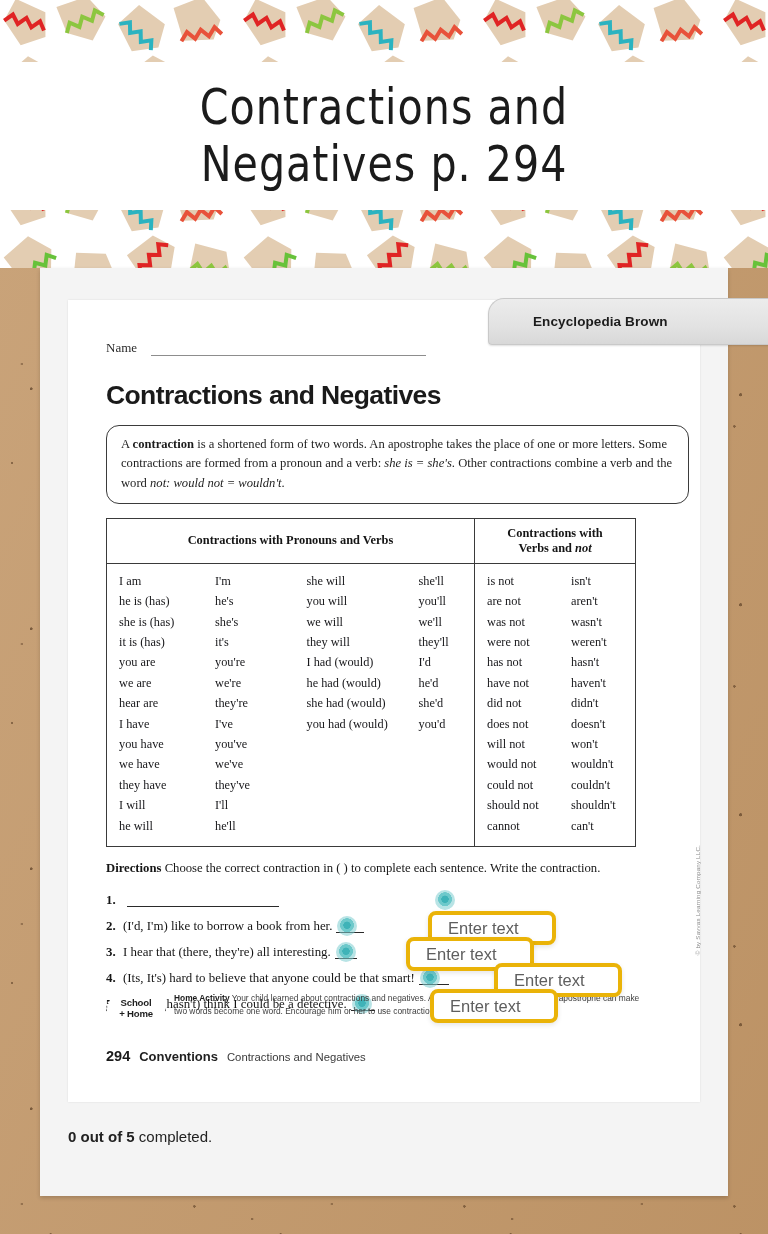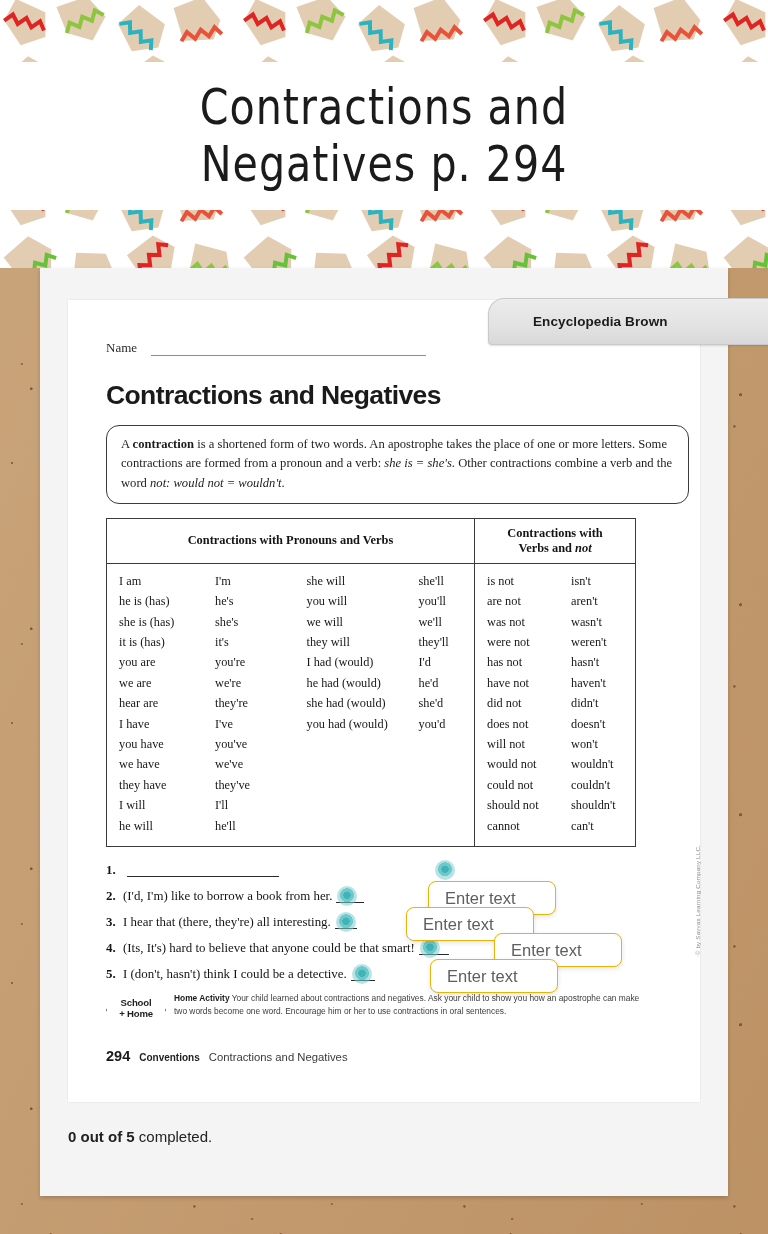--- a/index.html
+++ b/index.html
@@ -229,21 +229,21 @@
     position: absolute;
     width: 20px; height: 20px;
     border-radius: 50%;
     background: radial-gradient(circle at 50% 46%, #3fb3b8 0 24%, #6ec9cb 26% 46%, rgba(126,205,208,.55) 48% 72%, rgba(150,214,216,.22) 74% 100%);
     top: 3px;
   }
   .entry-box {
     position: absolute;
     height: 34px;
     background: #fff;
-    border: 1px solid #eab308;
+    border: 4px solid #eab308;
     border-radius: 8px;
     box-shadow: 0 2px 5px rgba(0,0,0,.10);
     display: flex;
     align-items: center;
     padding-left: 16px;
     font-family: "Liberation Sans", sans-serif;
     font-size: 16.5px;
     color: #5e5e5e;
     z-index: 6;
   }
@@ -304,21 +304,21 @@
 
   .page-footer {
     position: absolute;
     left: 38px; top: 748px;
     display: flex;
     align-items: baseline;
     gap: 9px;
     font-family: "Liberation Sans", sans-serif;
   }
   .pf-num { font-weight: bold; font-size: 14.5px; color: #1a1a1a; }
-  .pf-cat { font-weight: bold; font-size: 10px; color: #1f1f1f; }
+  .pf-cat { font-weight: bold; font-size: 13px; color: #1f1f1f; }
   .pf-sub { font-size: 11.3px; color: #3a3a3a; }
 
   
   #status {
     position: absolute;
     left: 28px; top: 860px;
     font-family: "Liberation Sans", sans-serif;
     font-size: 15px;
     color: #222;
   }
@@ -495,20 +495,24 @@
                 <span>should not</span>
                 <span>shouldn't</span>
                 <span>cannot</span>
                 <span>can't</span>
               </div>
           </td>
         </tr>
       </tbody>
     </table>
 
+    <div class="directions">
+      <b>Directions</b>
+      <span>Choose the correct contraction in ( ) to complete each sentence. Write the contraction.</span>
+    </div>
 
     <ol class="qlist" id="qlist">
         <li>
           <span class="qnum">1.</span>
           <span class="ans-line" style="width: 152px;"></span>
           <span class="dot" style="left: 329px;"></span>
         </li>
         <li>
           <span class="qnum">2.</span>
           <span class="qtext"><span>(I'd, I'm) like to borrow a book from her.</span></span>

